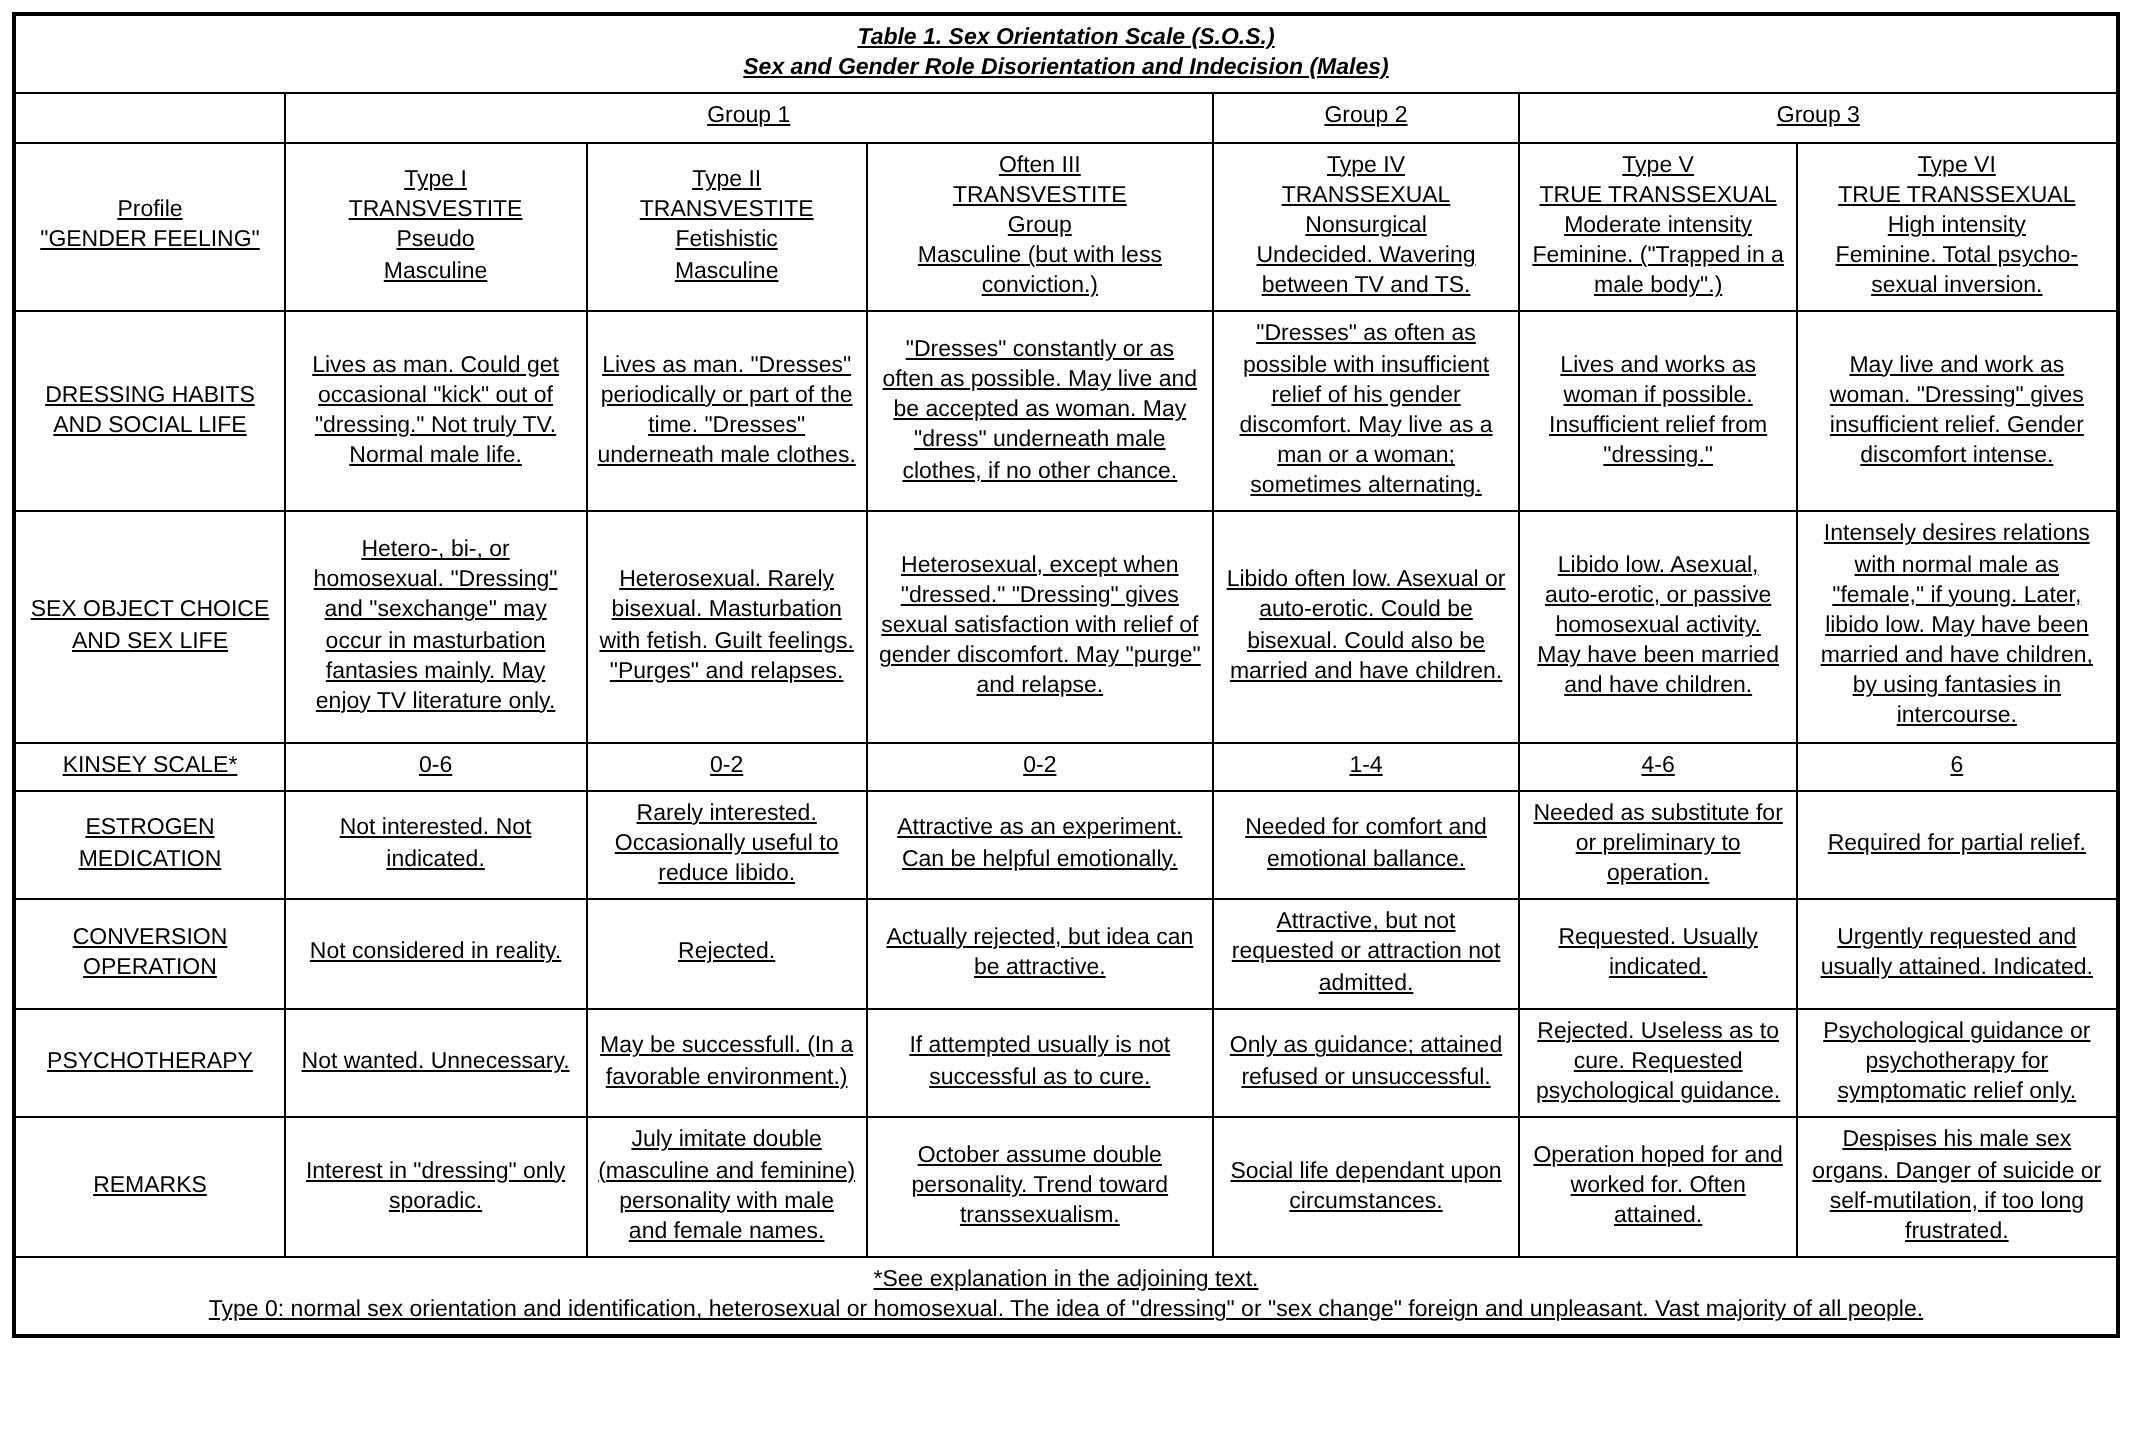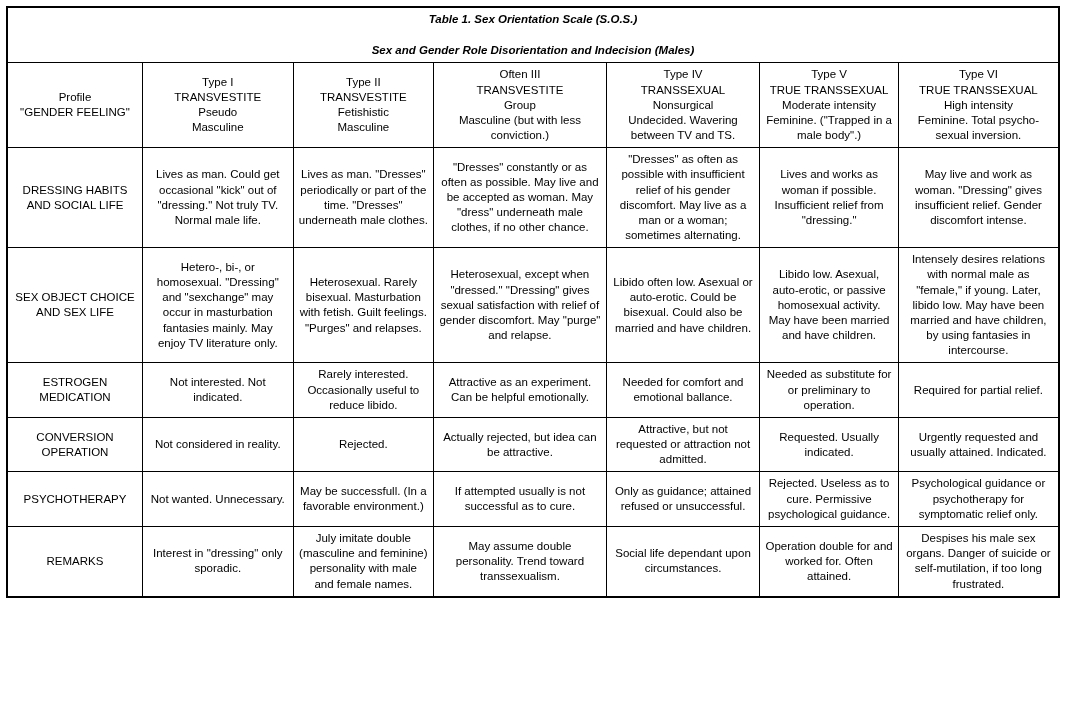--- a/index.html
+++ b/index.html
@@ -11,20 +11,21 @@
     width: 1066px;
     height: 724px;
     font-family: "Liberation Sans", sans-serif;
     color: #000000;
   }
   #sheet {
     width: 1066px;
     height: 724px;
     box-sizing: border-box;
     padding: 6px 6px 6px 6px;
+    text-decoration: underline;
   }
   table.sos {
     width: 1054px;
     border-collapse: collapse;
     table-layout: fixed;
     border: 2px solid #000;
   }
   table.sos td {
     border: 1px solid #000;
     vertical-align: middle;
@@ -36,21 +37,21 @@
   
   td.title-cell {
     border-bottom: 2px solid #000;
     padding: 6px 4px 7px 4px;
     font-weight: bold;
     font-style: italic;
     font-size: 13.5px;
     line-height: 1.35;
   }
   td.title-cell .t1 { display: block; }
-  td.title-cell .t2 { display: block; margin-top: 16px; }
+  td.title-cell .t2 { display: block; }
 
   
   td.group-blank {
     border-bottom: 1px solid #000;
   }
   td.group-head {
     font-size: 12.5px;
     padding: 6px 4px;
   }
 
@@ -107,20 +108,26 @@
     </colgroup>
     <tbody>
 
       <tr>
         <td class="title-cell" colspan="7">
           <span class="t1">Table 1. Sex Orientation Scale (S.O.S.)</span>
           <span class="t2">Sex and Gender Role Disorientation and Indecision (Males)</span>
         </td>
       </tr>
 
+      <tr>
+        <td class="group-blank"></td>
+        <td class="group-head" colspan="3">Group 1</td>
+        <td class="group-head">Group 2</td>
+        <td class="group-head" colspan="2">Group 3</td>
+      </tr>
 
       <tr>
         <td class="profile-label">
           <span class="pl1">Profile</span>
           <span class="pl2">"GENDER FEELING"</span>
         </td>
         <td class="type-cell">
           <span>Type I</span>
           <span>TRANSVESTITE</span>
           <span>Pseudo</span>
@@ -172,20 +179,29 @@
       <tr>
         <td class="row-label">SEX OBJECT CHOICE AND SEX LIFE</td>
         <td class="body-cell">Hetero-, bi-, or homosexual. "Dressing" and "sexchange" may occur in masturbation fantasies mainly. May enjoy TV literature only.</td>
         <td class="body-cell">Heterosexual. Rarely bisexual. Masturbation with fetish. Guilt feelings. "Purges" and relapses.</td>
         <td class="body-cell">Heterosexual, except when "dressed." "Dressing" gives sexual satisfaction with relief of gender discomfort. May "purge" and relapse.</td>
         <td class="body-cell">Libido often low. Asexual or auto-erotic. Could be bisexual. Could also be married and have children.</td>
         <td class="body-cell">Libido low. Asexual, auto-erotic, or passive homosexual activity. May have been married and have children.</td>
         <td class="body-cell">Intensely desires relations with normal male as "female," if young. Later, libido low. May have been married and have children, by using fantasies in intercourse.</td>
       </tr>
 
+      <tr>
+        <td class="row-label">KINSEY SCALE*</td>
+        <td class="kinsey-cell">0-6</td>
+        <td class="kinsey-cell">0-2</td>
+        <td class="kinsey-cell">0-2</td>
+        <td class="kinsey-cell">1-4</td>
+        <td class="kinsey-cell">4-6</td>
+        <td class="kinsey-cell">6</td>
+      </tr>
 
       <tr>
         <td class="row-label">ESTROGEN MEDICATION</td>
         <td class="body-cell">Not interested. Not indicated.</td>
         <td class="body-cell">Rarely interested. Occasionally useful to reduce libido.</td>
         <td class="body-cell">Attractive as an experiment. Can be helpful emotionally.</td>
         <td class="body-cell">Needed for comfort and emotional ballance.</td>
         <td class="body-cell">Needed as substitute for or preliminary to operation.</td>
         <td class="body-cell">Required for partial relief.</td>
       </tr>
@@ -199,29 +215,35 @@
         <td class="body-cell">Requested. Usually indicated.</td>
         <td class="body-cell">Urgently requested and usually attained. Indicated.</td>
       </tr>
 
       <tr>
         <td class="row-label">PSYCHOTHERAPY</td>
         <td class="body-cell">Not wanted. Unnecessary.</td>
         <td class="body-cell">May be successfull. (In a favorable environment.)</td>
         <td class="body-cell">If attempted usually is not successful as to cure.</td>
         <td class="body-cell">Only as guidance; attained refused or unsuccessful.</td>
-        <td class="body-cell">Rejected. Useless as to cure. Permissive psychological guidance.</td>
+        <td class="body-cell">Rejected. Useless as to cure. Requested psychological guidance.</td>
         <td class="body-cell">Psychological guidance or psychotherapy for symptomatic relief only.</td>
       </tr>
 
       <tr>
         <td class="row-label">REMARKS</td>
         <td class="body-cell">Interest in "dressing" only sporadic.</td>
         <td class="body-cell">July imitate double (masculine and feminine) personality with male and female names.</td>
-        <td class="body-cell">May assume double personality. Trend toward transsexualism.</td>
+        <td class="body-cell">October assume double personality. Trend toward transsexualism.</td>
         <td class="body-cell">Social life dependant upon circumstances.</td>
-        <td class="body-cell">Operation double for and worked for. Often attained.</td>
+        <td class="body-cell">Operation hoped for and worked for. Often attained.</td>
         <td class="body-cell">Despises his male sex organs. Danger of suicide or self-mutilation, if too long frustrated.</td>
       </tr>
 
+      <tr>
+        <td class="footnote" colspan="7">
+          <span>*See explanation in the adjoining text.</span>
+          <span>Type 0: normal sex orientation and identification, heterosexual or homosexual. The idea of "dressing" or "sex change" foreign and unpleasant. Vast majority of all people.</span>
+        </td>
+      </tr>
     </tbody>
   </table>
 </div>
 
 </body></html>

